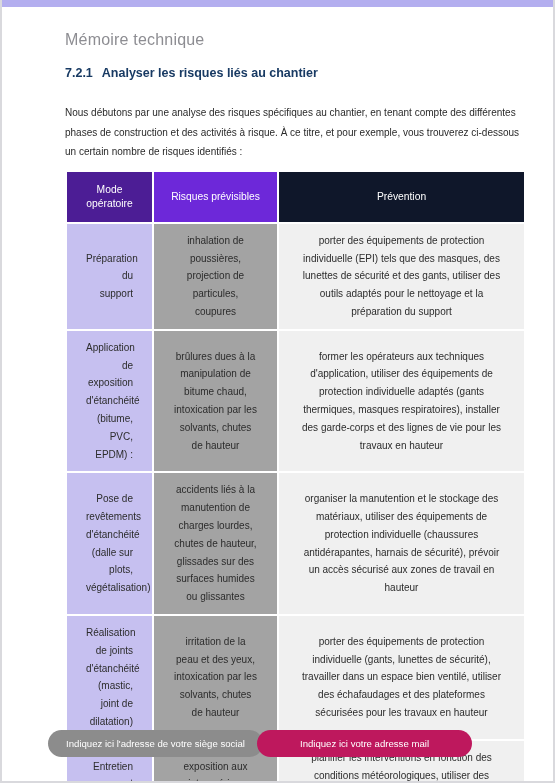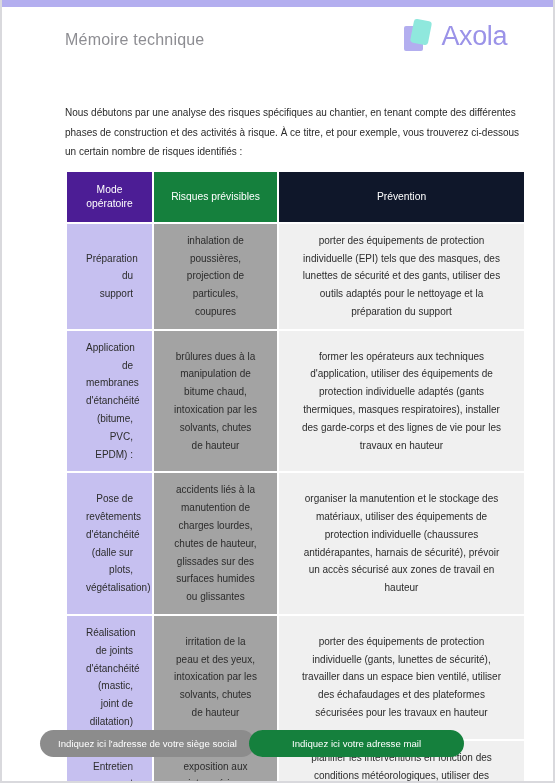--- a/index.html
+++ b/index.html
@@ -129,31 +129,31 @@
     color: #2c2c2c;
   }
   .risk-table th {
     font-size: 10.3px;
     color: #ffffff;
     font-weight: 400;
     padding: 11px 6px;
     line-height: 1.35;
   }
   th.h-mode { background: #4c1d95; }
-  th.h-risk { background: #15803d; }
+  th.h-risk { background: #6d28d9; }
   th.h-prev { background: #0f172a; }
 
   td.c-mode { background: #c6c0f0; text-align: right; }
   td.c-risk { background: #a3a3a3; }
   td.c-prev { background: #f0f0f0; }
 
   
   .footer {
     position: absolute;
-    left: 0;
+    left: 8px;
     right: 0;
     bottom: 13px;
     height: 38px;
   }
   .pill {
     position: absolute;
     height: 27px;
     border-radius: 14px;
     display: flex;
     align-items: center;
@@ -164,46 +164,42 @@
     box-sizing: border-box;
   }
   .pill-address {
     left: 38px;
     width: 215px;
     background: #8c8c8c;
   }
   .pill-mail {
     left: 247px;
     width: 215px;
-    background: #15803d;
+    background: #be185d;
   }
   .pill-page {
     left: 456px;
     width: 92px;
     background: #8fe8dd;
     color: #ffffff;
   }
 </style>
 </head>
 <body>
 
 <div class="page">
 
   <div class="top-bar"></div>
 
   <div class="running-header">Mémoire technique</div>
 
-  <div class="logo">
-    <span class="logo-mark">
-      <span class="sq-back"></span>
-      <span class="sq-front"></span>
-    </span>
-    <span class="logo-word">Axola</span>
+
+  <div class="heading">
+    <span class="num">7.2.1</span><span>Analyser les risques liés au chantier</span>
   </div>
-
 
   <p class="intro">Nous débutons par une analyse des risques spécifiques au chantier, en tenant compte des différentes phases de construction et des activités à risque. À ce titre, et pour exemple, vous trouverez ci-dessous un certain nombre de risques identifiés :</p>
 
   <table class="risk-table">
     <colgroup>
       <col class="c1">
         <col class="c2">
         <col class="c3">
     </colgroup>
     <thead>
@@ -213,21 +209,21 @@
         <th class="h-prev">Prévention</th>
       </tr>
     </thead>
     <tbody>
       <tr>
         <td class="c-mode">Préparation du support</td>
         <td class="c-risk">inhalation de poussières, projection de particules, coupures</td>
         <td class="c-prev">porter des équipements de protection individuelle (EPI) tels que des masques, des lunettes de sécurité et des gants, utiliser des outils adaptés pour le nettoyage et la préparation du support</td>
       </tr>
       <tr>
-        <td class="c-mode">Application de membranes d'étanchéité (bitume, PVC, EPDM) :</td>
+        <td class="c-mode">Application de exposition d'étanchéité (bitume, PVC, EPDM) :</td>
         <td class="c-risk">brûlures dues à la manipulation de bitume chaud, intoxication par les solvants, chutes de hauteur</td>
         <td class="c-prev">former les opérateurs aux techniques d'application, utiliser des équipements de protection individuelle adaptés (gants thermiques, masques respiratoires), installer des garde-corps et des lignes de vie pour les travaux en hauteur</td>
       </tr>
       <tr>
         <td class="c-mode">Pose de revêtements d'étanchéité (dalle sur plots, végétalisation)</td>
         <td class="c-risk">accidents liés à la manutention de charges lourdes, chutes de hauteur, glissades sur des surfaces humides ou glissantes</td>
         <td class="c-prev">organiser la manutention et le stockage des matériaux, utiliser des équipements de protection individuelle (chaussures antidérapantes, harnais de sécurité), prévoir un accès sécurisé aux zones de travail en hauteur</td>
       </tr>
       <tr>
         <td class="c-mode">Réalisation de joints d'étanchéité (mastic, joint de dilatation)</td>

